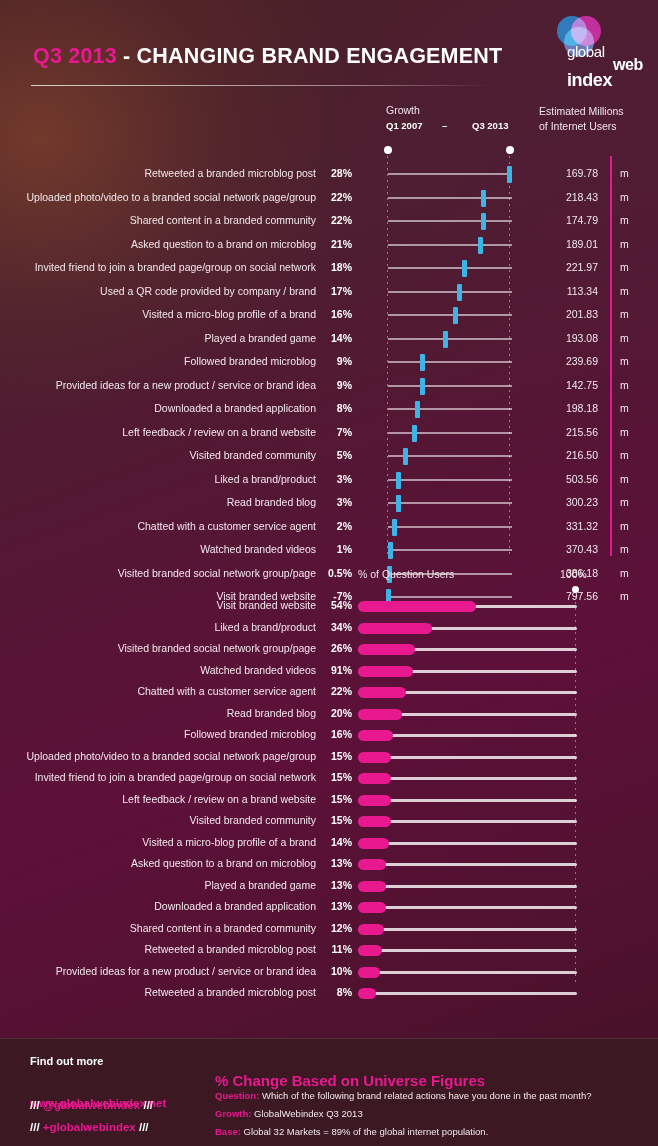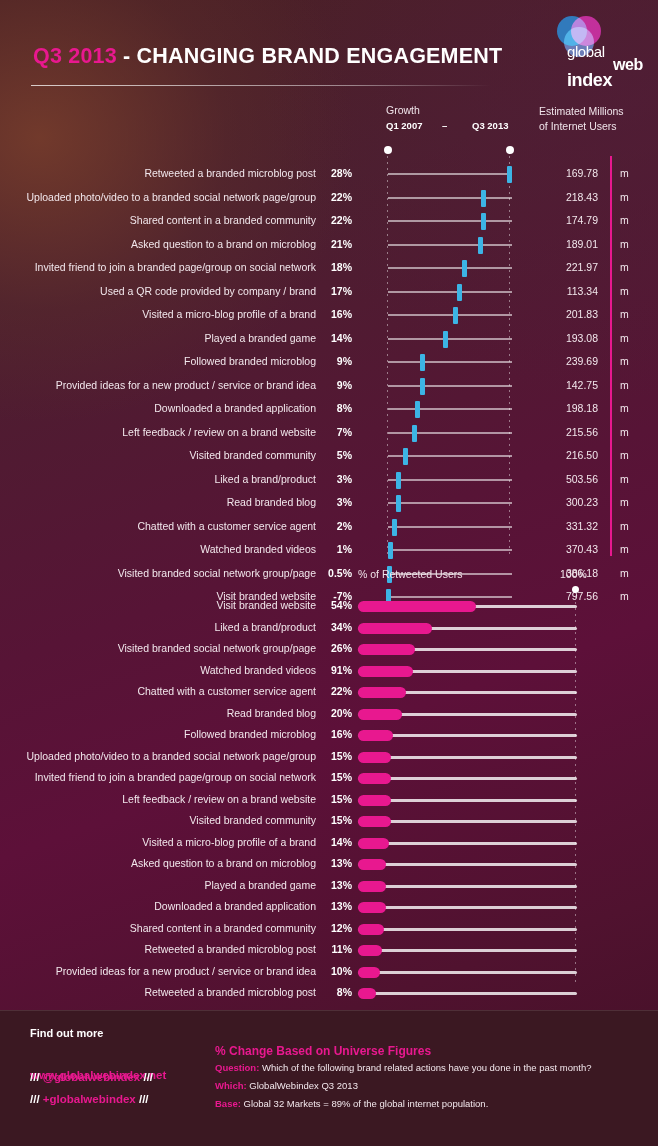--- a/index.html
+++ b/index.html
@@ -144,40 +144,40 @@
     position: absolute; left: 358px; top: 11px; width: 219px; height: 3px;
     background: rgba(255,255,255,.8); border-radius: 2px;
   }
   .row2 .bfill {
     position: absolute; left: 358px; top: 7px; height: 11px;
     background: #e8188f; border-radius: 6px;
   }
 
   
   #footer {
-    position: absolute; left: 0; bottom: 0; width: 658px; height: 136px;
+    position: absolute; left: 0; bottom: 0; width: 658px; height: 108px;
     background: #3b1822;
     border-top: 1px solid rgba(255,255,255,.10);
   }
   .f-title {
     position: absolute; left: 30px; top: 16px;
     font-size: 11px; font-weight: bold; color: #ffffff;
   }
   .f-link {
     position: absolute; left: 30px; font-size: 11.5px; font-weight: bold; color: #e8188f;
     white-space: nowrap;
   }
   .f-l1 { top: 38px; margin-top: 20px; }
   .f-l2 { top: 60px; }
   .f-l3 { top: 82px; }
   .f-slash { color: #ffffff; font-weight: bold; }
 
   .f-note {
     position: absolute; left: 215px; top: 33px;
-    font-size: 12px; font-weight: bold; color: #e8188f;
+    font-size: 15px; font-weight: bold; color: #e8188f;
   }
   .f-line { position: absolute; left: 215px; font-size: 9.5px; color: #f2e7ec; white-space: nowrap; }
   .f-line .k { color: #e8188f; font-weight: bold; }
   .f-q { top: 51px; }
   .f-s { top: 69px; }
   .f-b { top: 87px; }
 </style>
 </head>
 <body>
 
@@ -362,21 +362,21 @@
           <div class="pct">-7%</div>
           <div class="track" style="width: 124px;"></div>
           <div class="mark" style="left: 386px;"></div>
           <div class="est">797.56</div>
           <div class="unit">m</div>
         </div>
       </div>
   </div>
 
   <div id="chart2">
-    <div class="c2-head">% of Retweeted Users</div>
+    <div class="c2-head">% of Question Users</div>
     <div class="c2-100">100%</div>
     <div class="c2-dot"></div>
     <div class="c2-vdot"></div>
     <div id="chart2-rows">
         <div class="row2" style="top: 26px;">
           <div class="lbl">Visit branded website</div>
           <div class="pct">54%</div>
           <div class="btrack"></div>
           <div class="bfill" style="width: 118.26px;"></div>
         </div>
@@ -498,19 +498,19 @@
       <span class="f-slash">/// </span><span>@globalwebindex</span><span class="f-slash"> ///</span>
     </div>
     <div class="f-link f-l3">
       <span class="f-slash">/// </span><span>+globalwebindex</span><span class="f-slash"> ///</span>
     </div>
     <div class="f-note">% Change Based on Universe Figures</div>
     <div class="f-line f-q">
       <span class="k">Question:</span><span> Which of the following brand related actions have you done in the past month?</span>
     </div>
     <div class="f-line f-s">
-      <span class="k">Which:</span><span> GlobalWebindex Q3 2013</span>
+      <span class="k">Growth:</span><span> GlobalWebindex Q3 2013</span>
     </div>
     <div class="f-line f-b">
       <span class="k">Base:</span><span>  Global 32 Markets = 89% of the global internet population.</span>
     </div>
   </div>
 </div>
 
 </body></html>

